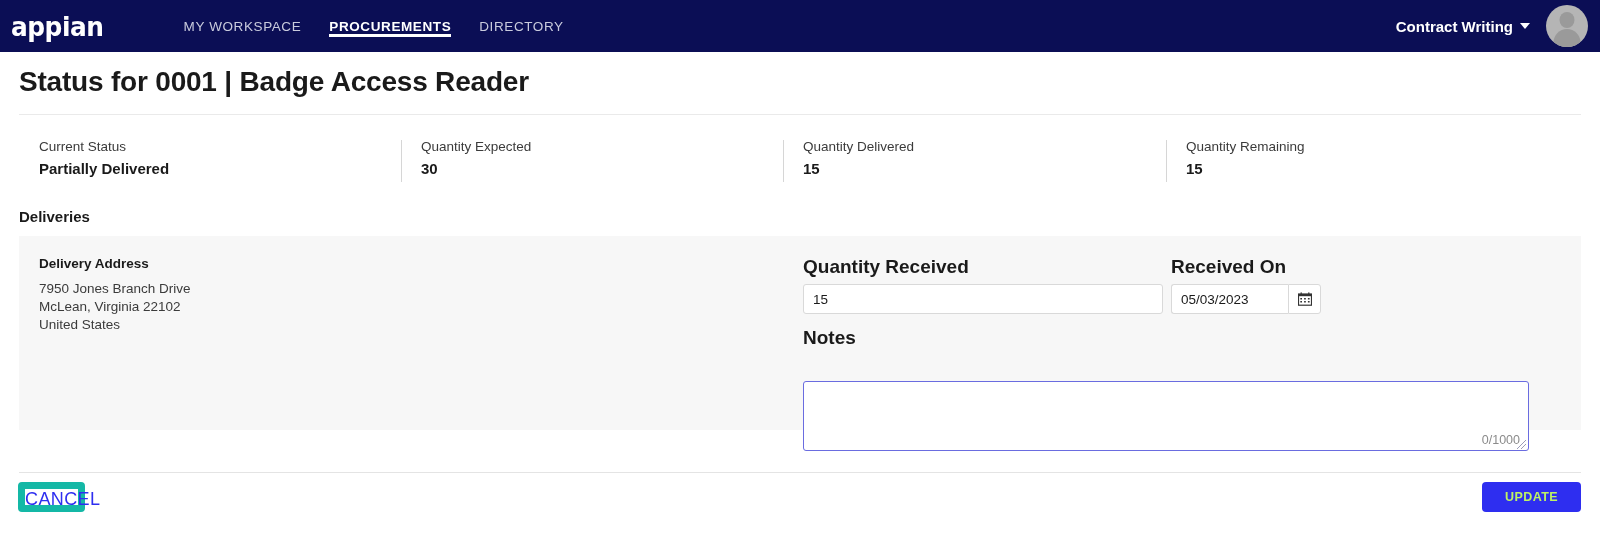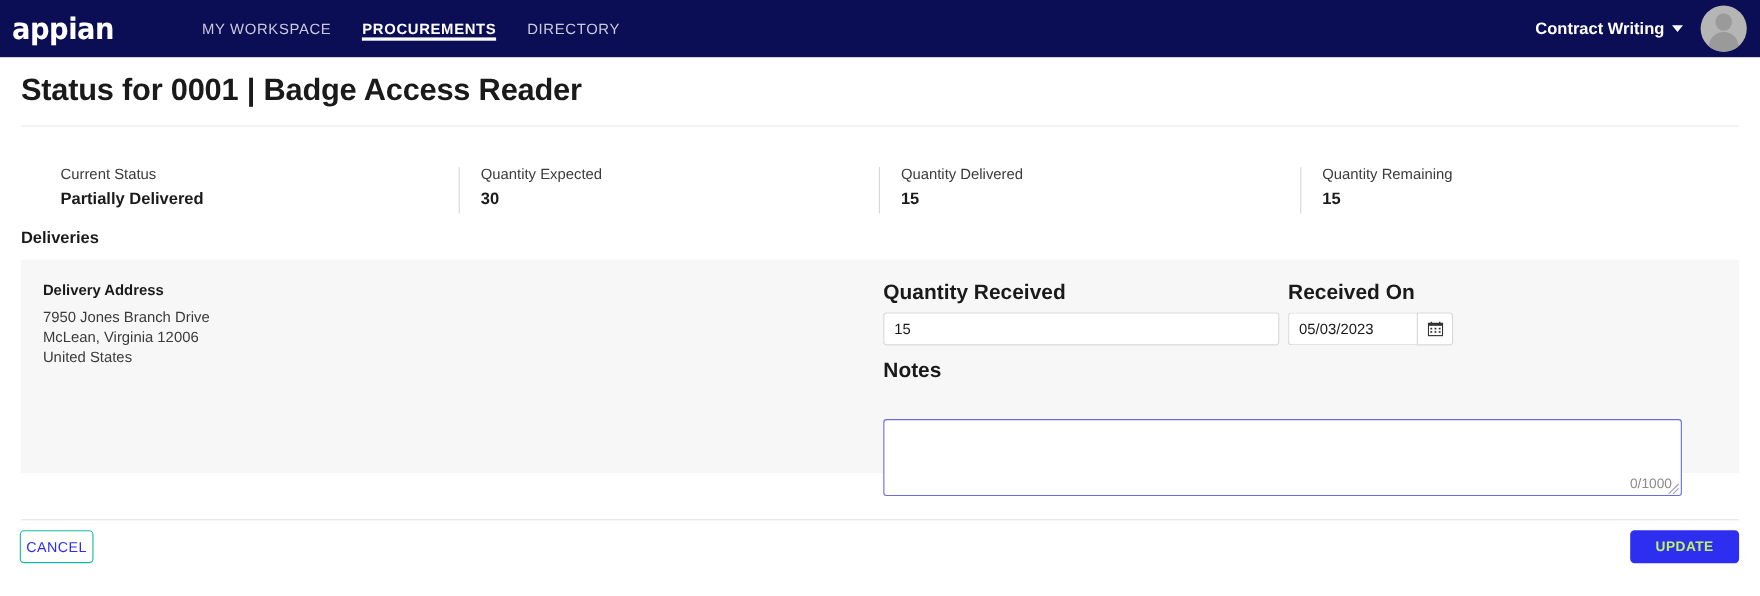--- a/index.html
+++ b/index.html
@@ -115,24 +115,23 @@
     white-space: nowrap;
   }
   .rule-title {
     position: absolute; left: 19px; top: 114px;
     width: 1562px; height: 1px;
     background: #eaeaea;
   }
 
   
   .status-strip {
-    position: absolute; left: 19px; top: 150px;
+    position: absolute; left: 19px; top: 138px;
     width: 1562px; height: 46px;
     display: flex;
-    justify-content: center;
   }
   .stat {
     position: relative;
     padding-left: 20px;
     display: flex; flex-direction: column; justify-content: flex-start;
   }
   .stat.s0 { width: 382px; }
   .stat.s1 { width: 382px; }
   .stat.s2 { width: 383px; }
   .stat.s3 { width: 383px; }
@@ -274,26 +273,26 @@
 
   
   .rule-footer {
     position: absolute; left: 19px; top: 472px;
     width: 1562px; height: 1px;
     background: #e4e4e4;
   }
   .btn-cancel {
     position: absolute; left: 18px; top: 482px;
     width: 67px; height: 30px;
-    border: 1px solid #14b8a6;
+    border: 7px solid #14b8a6;
     border-radius: 4px;
     background: #ffffff;
     color: #2e2ef0;
     font-family: "Liberation Sans", sans-serif;
-    font-size: 13px;
+    font-size: 18px;
     letter-spacing: 0.4px;
     cursor: pointer;
   }
   .btn-update {
     position: absolute; left: 1482px; top: 482px;
     width: 99px; height: 30px;
     border: none;
     border-radius: 4px;
     background: #2e2ef0;
     color: #bef264;
@@ -351,21 +350,21 @@
   </div>
 </div>
 
 <div class="section-heading">Deliveries</div>
 
 <div class="card">
 
   <div class="addr-block">
     <div class="addr-title">Delivery Address</div>
     <div class="addr-line">7950 Jones Branch Drive</div>
-    <div class="addr-line">McLean, Virginia 12006</div>
+    <div class="addr-line">McLean, Virginia 22102</div>
     <div class="addr-line">United States</div>
   </div>
 
   <div class="form-area">
 
     <div class="row-1">
       <div class="qty-group">
         <label class="field-label">Quantity Received</label>
         <input class="txt-input" type="text" value="15" style="">
       </div>

